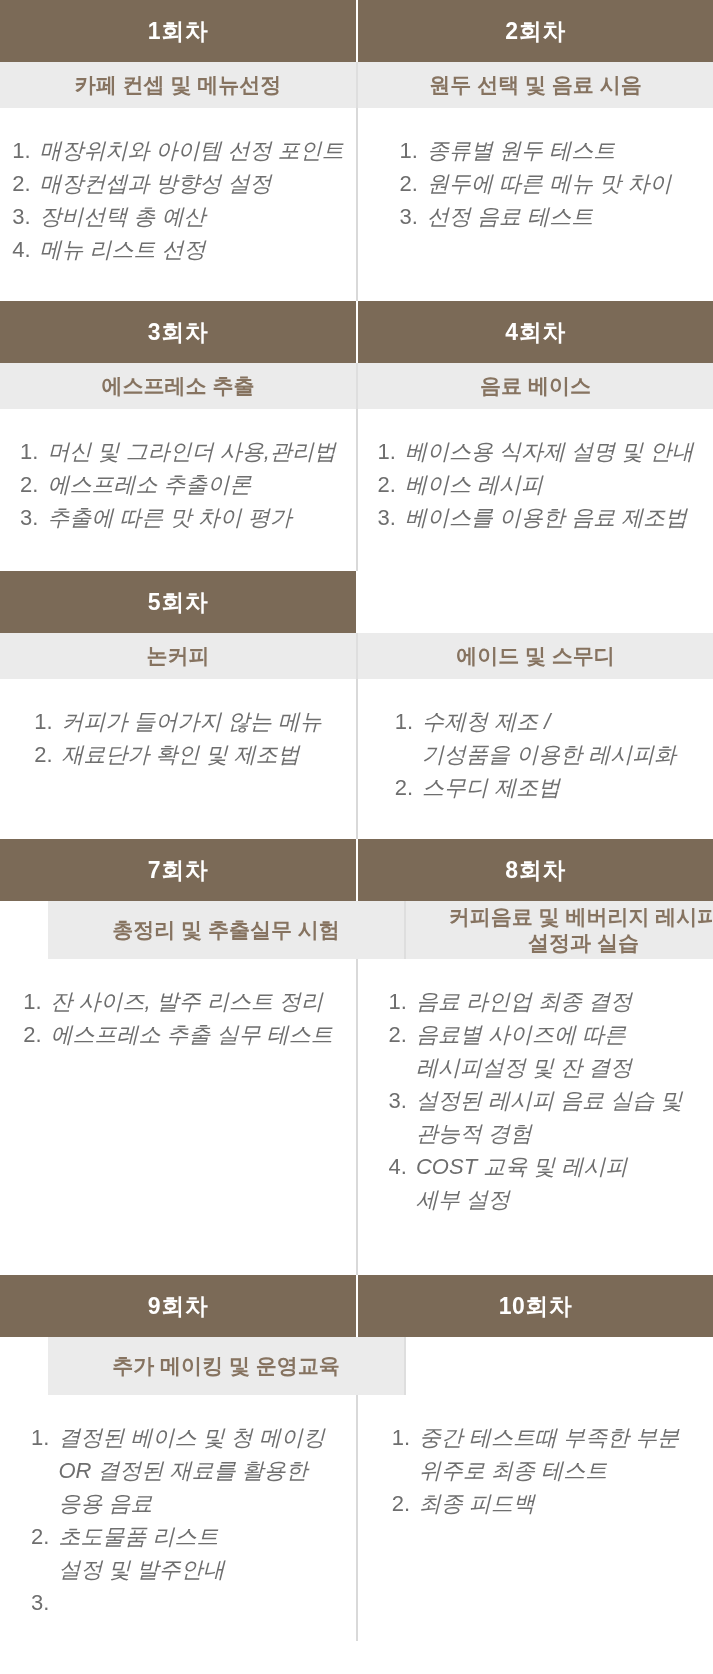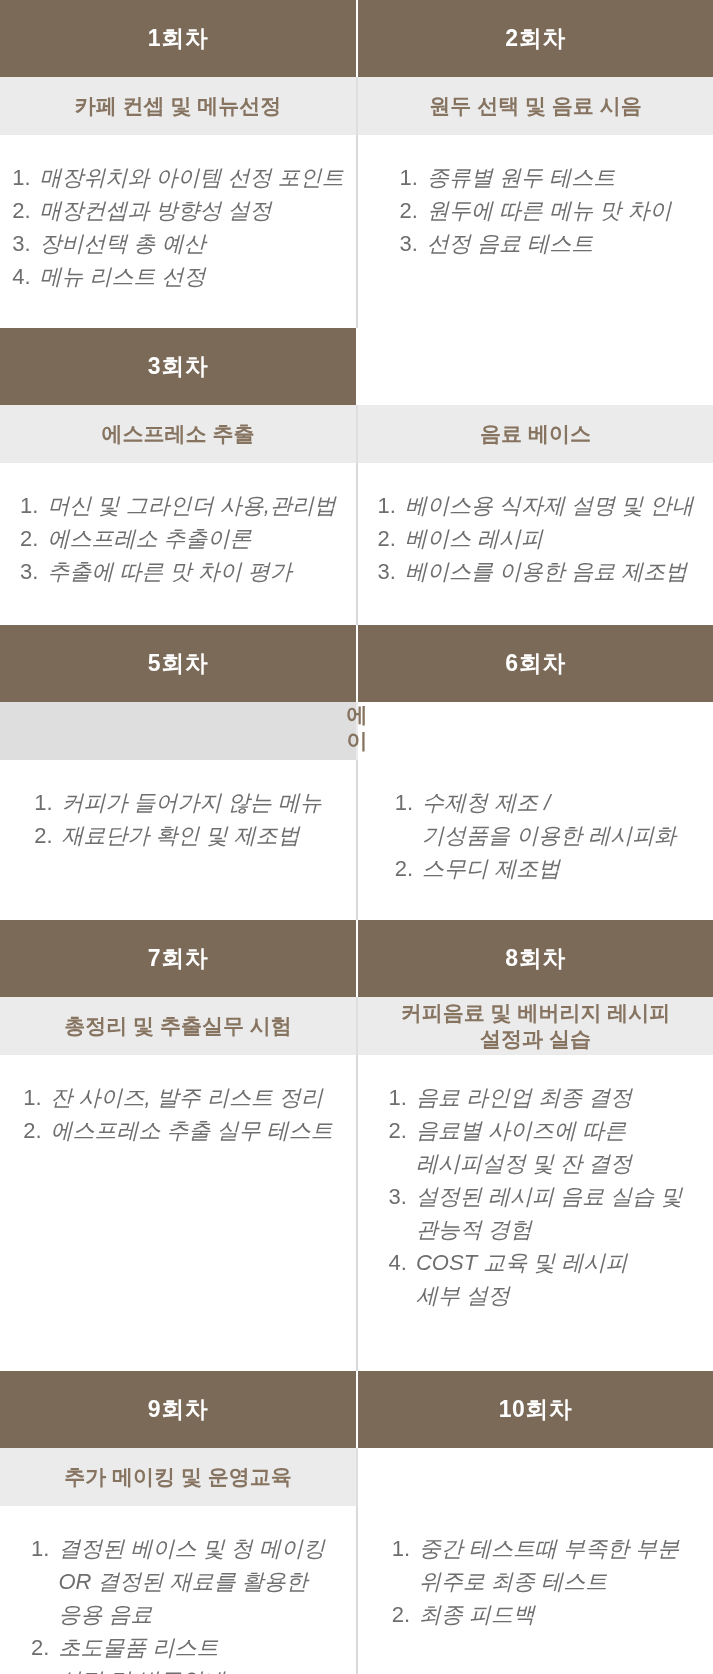--- a/index.html
+++ b/index.html
@@ -15,32 +15,32 @@
   body{
     width:713px;
     background:#ffffff;
     font-family:"Liberation Sans","DejaVu Sans",sans-serif;
   }
   .table{width:713px;}
   .hrow,.srow,.crow{
     display:grid;
     grid-template-columns:356px 2px 355px;
   }
-  .hrow{height:77px;border-radius:27px;}
+  .hrow{height:62px;border-radius:27px;}
   .hcell{
     background:var(--header-bg);
     color:var(--header-text);
     font-size:23px;
     font-weight:bold;
     display:flex;align-items:center;justify-content:center;
     letter-spacing:0.5px;
   }
   .vdiv-h{background:#ffffff;}
-  .srow-s{height:58px;}
-  .srow-l{height:58px;}
+  .srow-s{height:46px;}
+  .srow-l{height:58px;margin-left:48px;}
   .scell{
     background:var(--subtitle-bg);
     color:var(--subtitle-text);
     font-size:21px;
     font-weight:bold;
     line-height:26px;
     display:flex;align-items:center;justify-content:center;
     text-align:center;
     white-space:pre-line;
   }
@@ -120,20 +120,21 @@
             <span class="num">3.</span>
             <span class="txt">선정 음료 테스트</span>
           </div>
         </div>
       </div>
   </div>
 
   <div class="hrow">
     <div class="hcell">3회차</div>
     <div class="vdiv-h"></div>
+    <div class="hcell">4회차</div>
   </div>
   <div class="srow srow-s">
     <div class="scell">에스프레소 추출</div>
     <div class="vdiv-s"></div>
     <div class="scell">음료 베이스</div>
   </div>
   <div class="crow crow-1">
     <div class="ccell">
         <div class="list">
           <div class="item">
@@ -165,23 +166,23 @@
             <span class="num">3.</span>
             <span class="txt">베이스를 이용한 음료 제조법</span>
           </div>
         </div>
       </div>
   </div>
 
   <div class="hrow">
     <div class="hcell">5회차</div>
     <div class="vdiv-h"></div>
-    <div class="hcell">6회차</div>
   </div>
   <div class="srow srow-s">
+    <div class="scell">논커피</div>
     <div class="vdiv-s"></div>
     <div class="scell">에이드 및 스무디</div>
   </div>
   <div class="crow crow-2">
     <div class="ccell">
         <div class="list">
           <div class="item">
             <span class="num">1.</span>
             <span class="txt">커피가 들어가지 않는 메뉴</span>
           </div>

